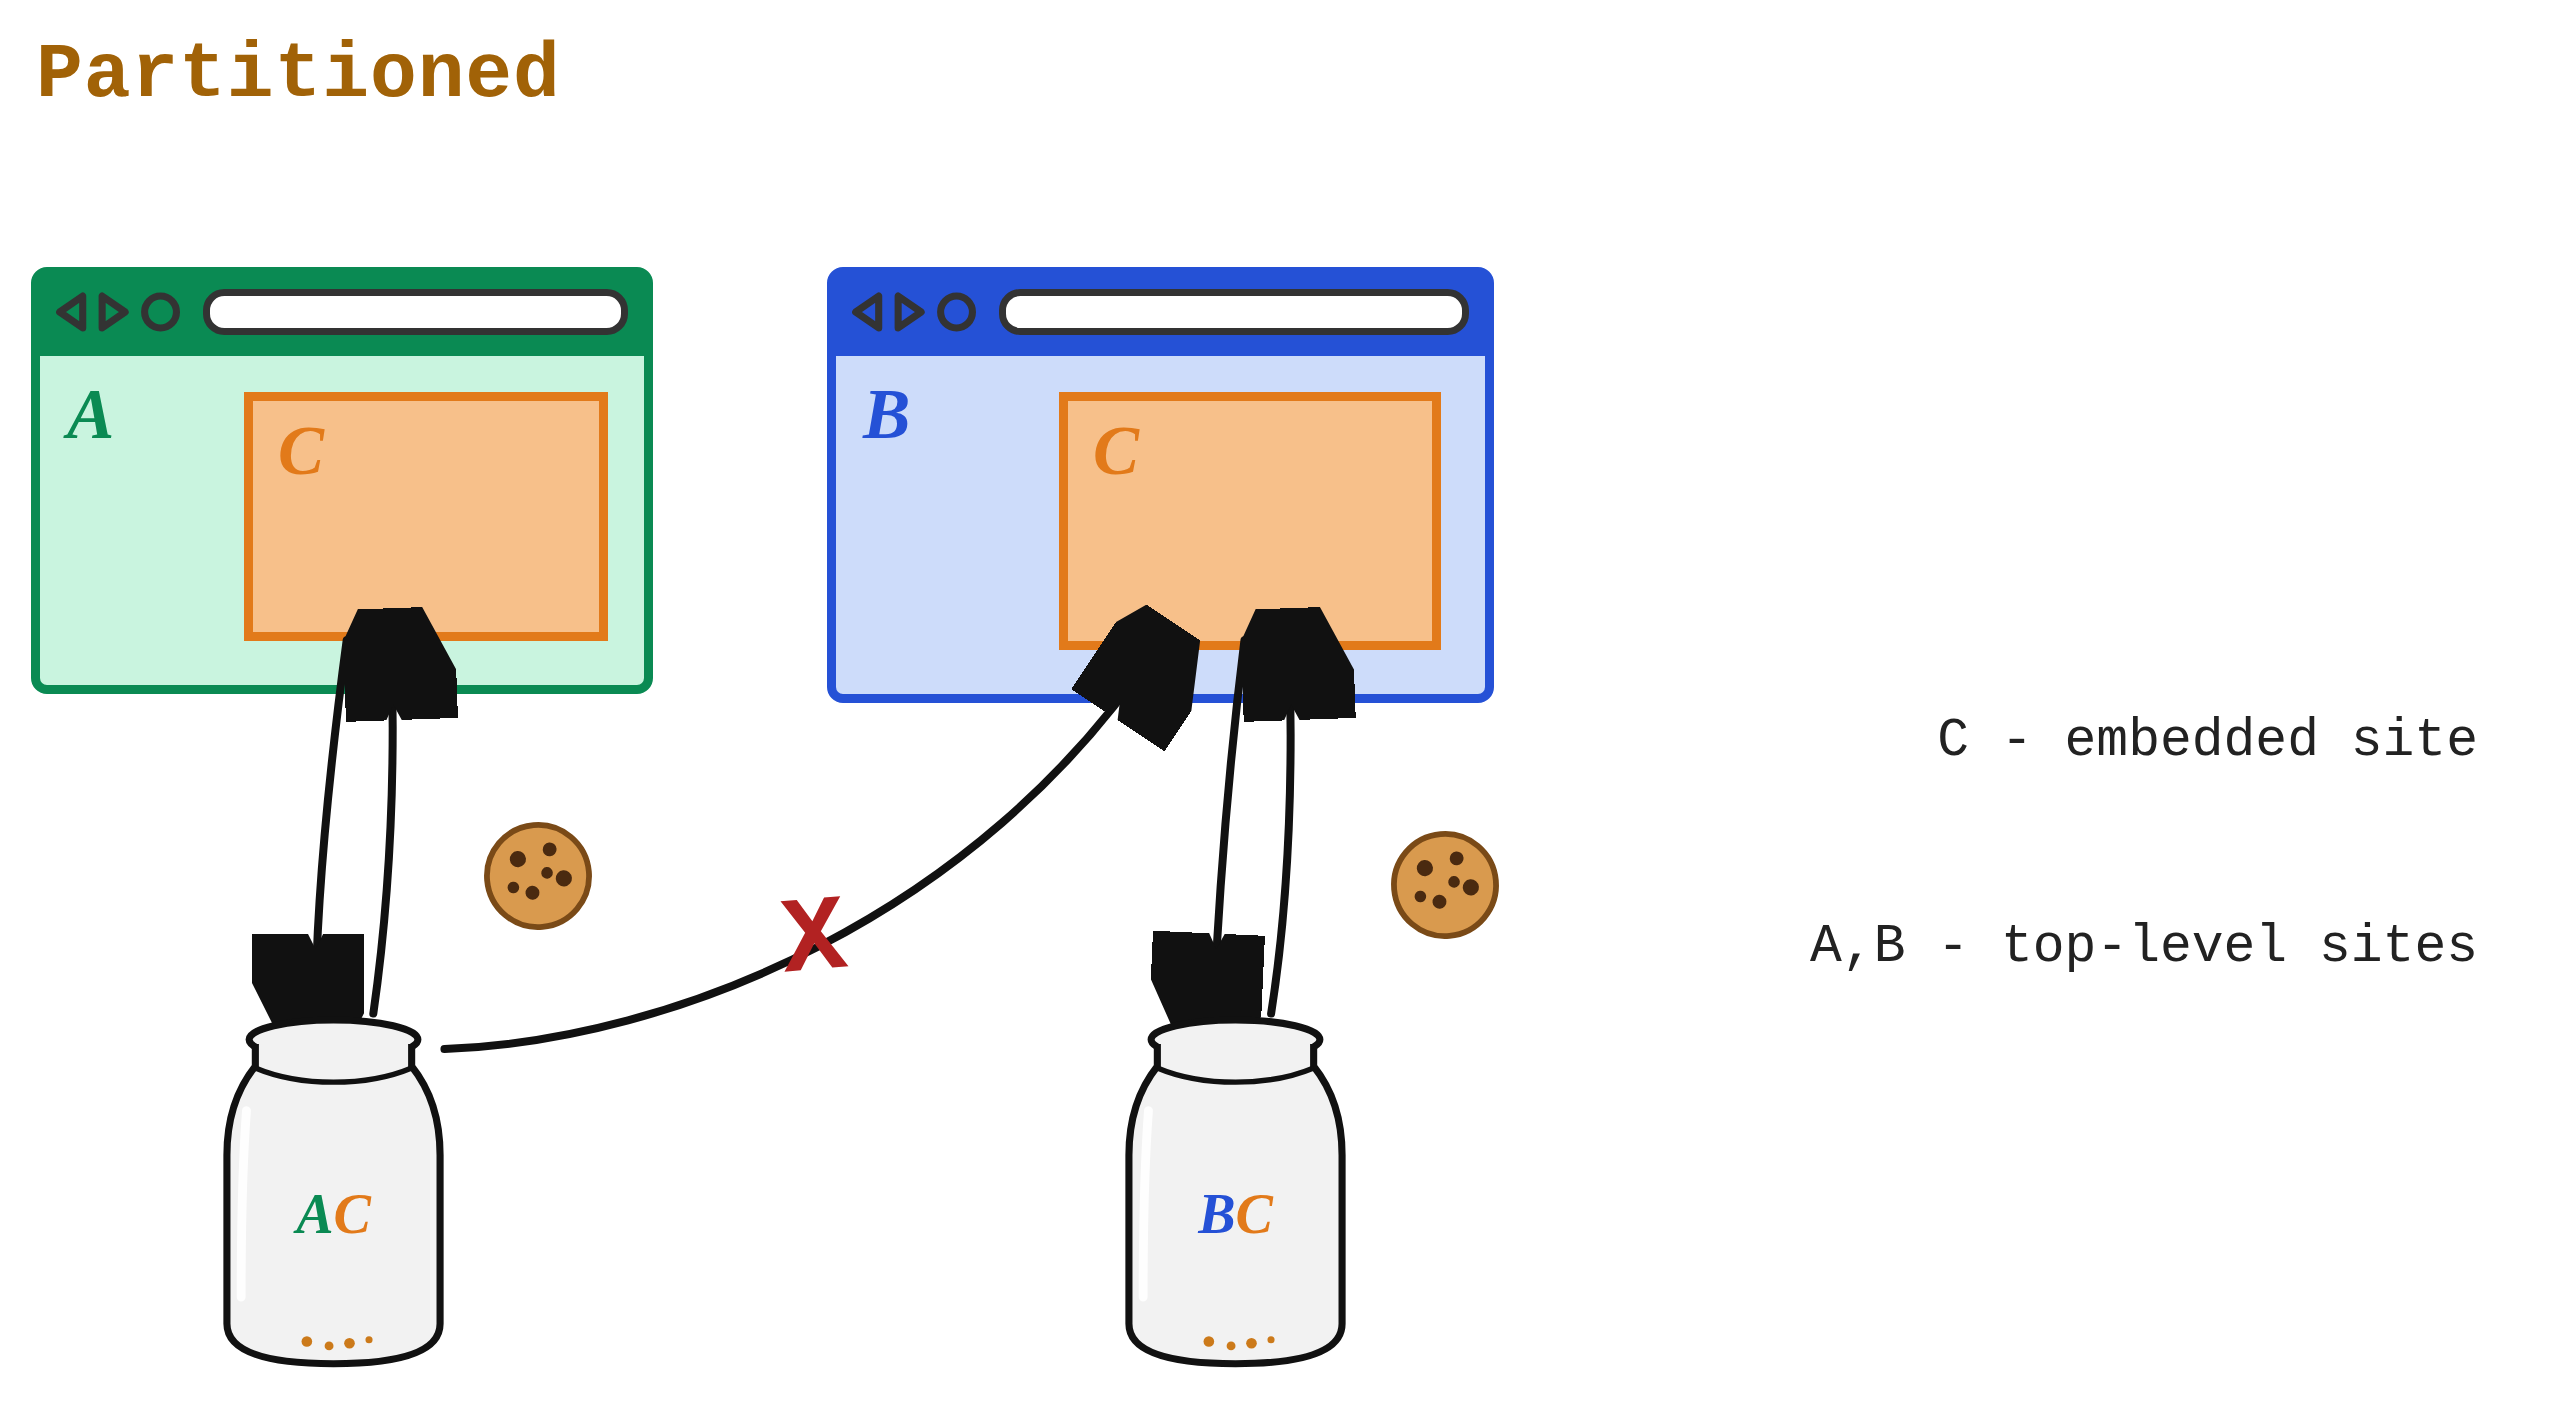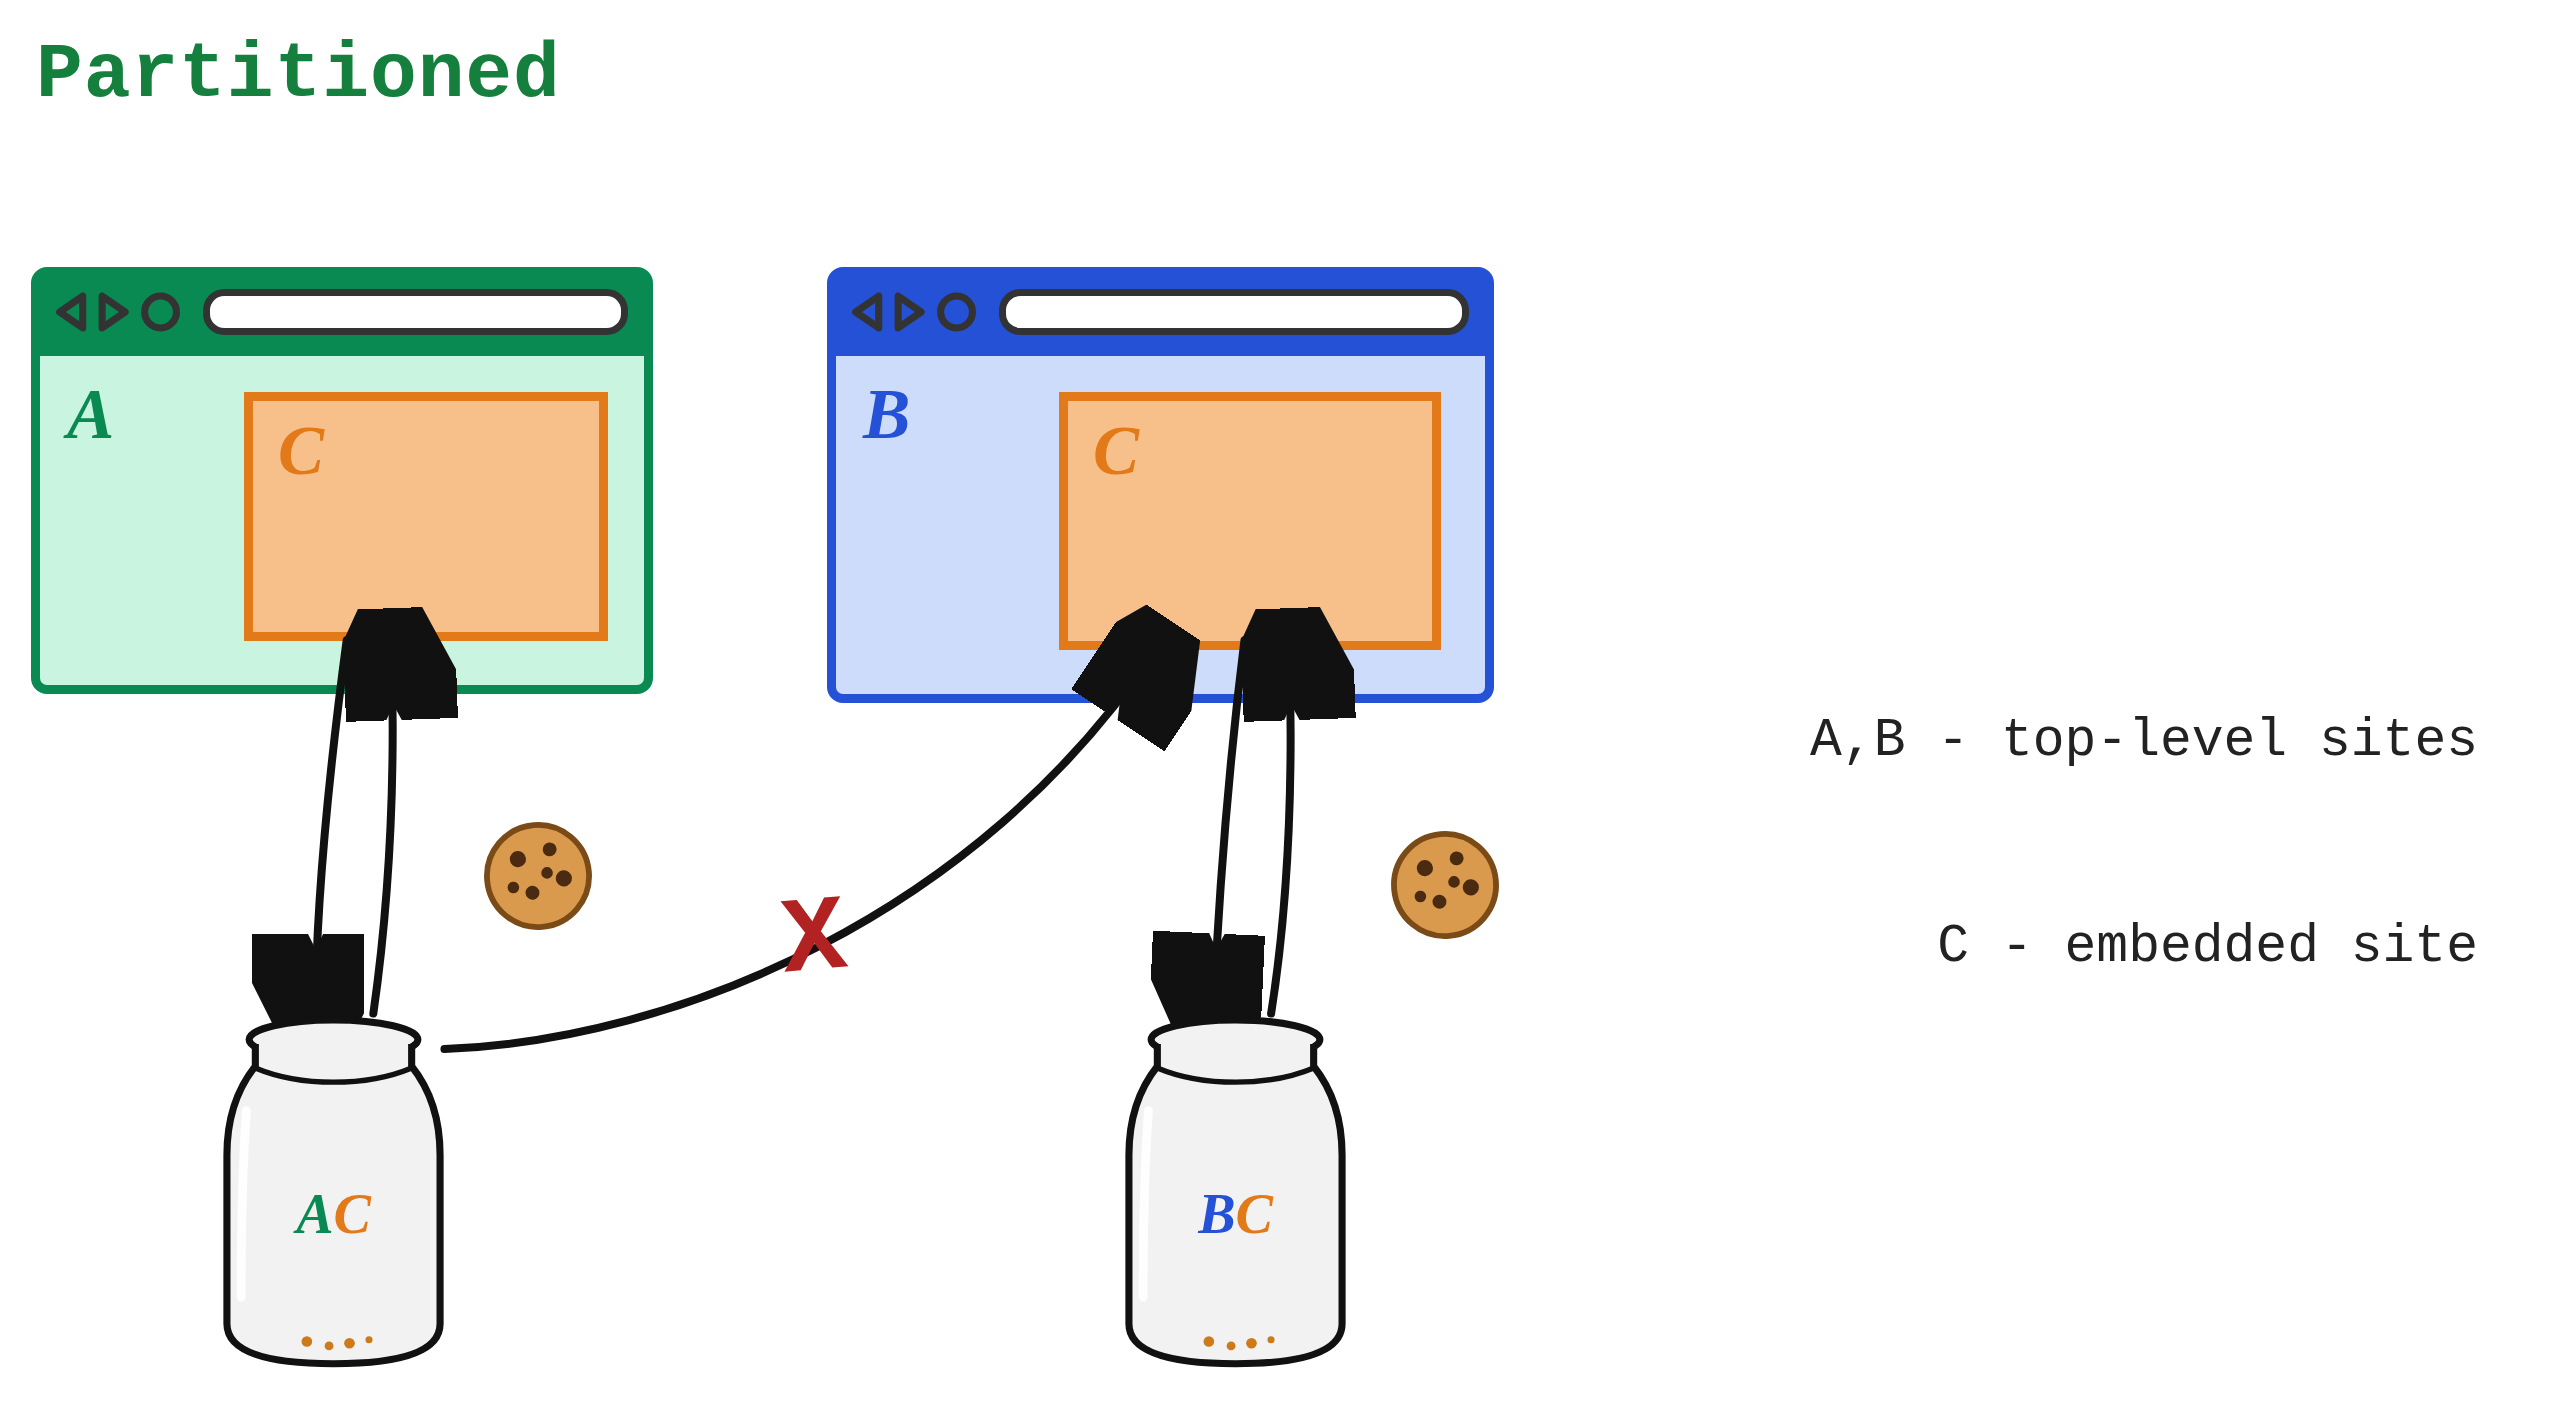--- a/index.html
+++ b/index.html
@@ -13,21 +13,21 @@
   }
   .stage {
     position: relative;
     width: 2576px;
     height: 1428px;
   }
   .abs { position: absolute; }
   .title {
     font-size: 78px;
     font-weight: 600;
-    color: #15803d;
+    color: #a16207;
     letter-spacing: 0.9px;
   }
   .legend {
     font-size: 53px;
     color: #222;
     text-align: right;
     line-height: 1.3;
     white-space: pre;
   }
 
@@ -123,22 +123,22 @@
   svg.arrow path { stroke: #111; stroke-width: 9; fill: none; stroke-linecap: round; }
 </style>
 </head>
 <body>
 
 <div class="stage">
 
   <div class="abs title" style="left:36px; top:31px;">Partitioned</div>
 
   <div class="abs legend" style="right:98px; top:569px;">
+    <div>C - embedded site</div>
     <div>A,B - top-level sites</div>
-    <div>C - embedded site</div>
   </div>
 
   <div class="abs win win-a" style="left:31px; top:267px; width:622px; height:427px;">
     <div class="chrome">
       <div class="navicons">
         <svg width="133" height="46" viewBox="0 0 150 52">
           <polygon points="4,26 30,8 30,44" fill="none" stroke="#333" stroke-width="8" stroke-linejoin="round"></polygon>
           <polygon points="78,26 52,8 52,44" fill="none" stroke="#333" stroke-width="8" stroke-linejoin="round"></polygon>
           <circle cx="118" cy="26" r="18" fill="none" stroke="#333" stroke-width="8"></circle>
         </svg>

